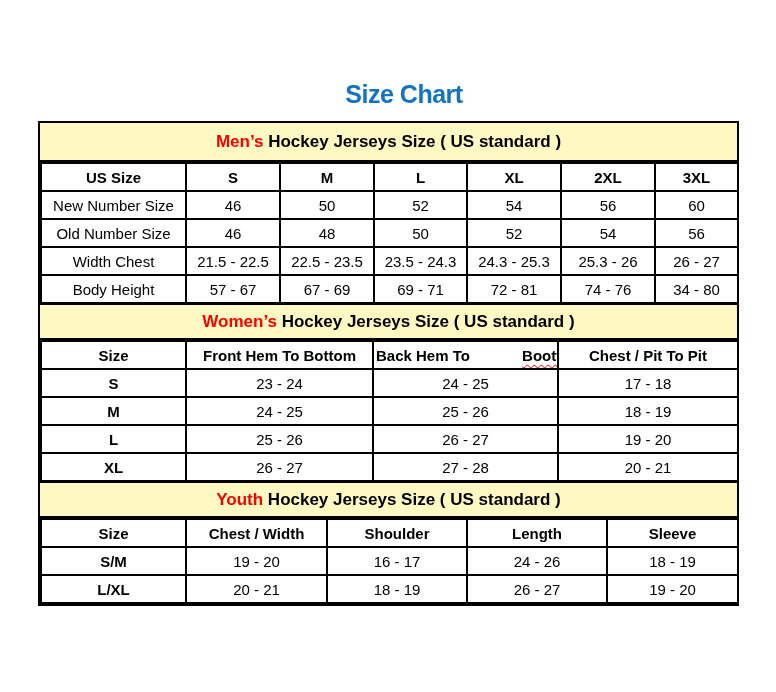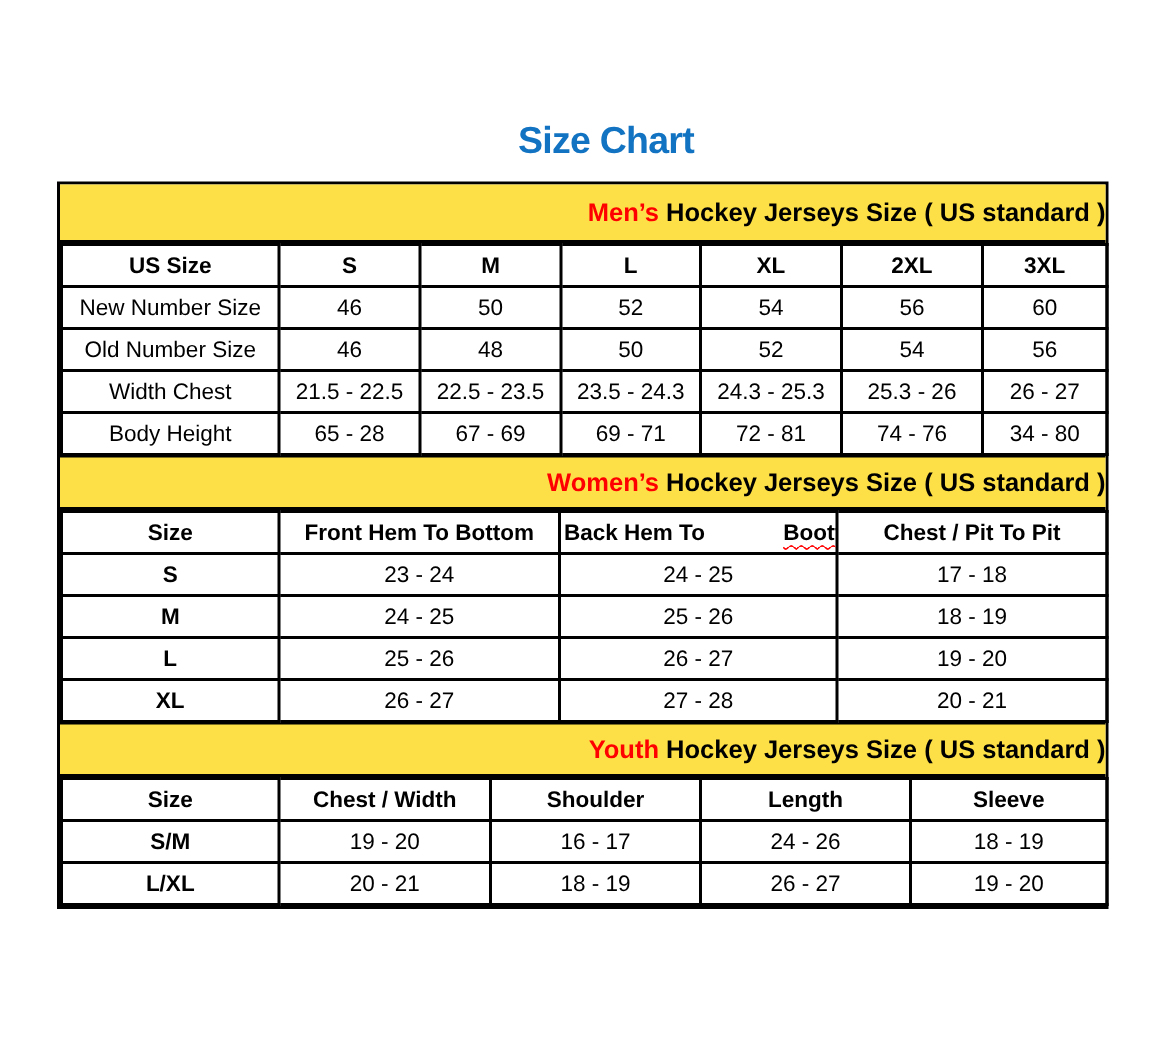--- a/index.html
+++ b/index.html
@@ -26,23 +26,23 @@
   #chart-root {
     position: absolute;
     left: 38px; top: 121px;
     width: 697px;
     border: 2px solid #000;
     box-sizing: content-box;
     color: #000;
   }
 
   .band {
-    background: #fde047;
+    background: #fef9c3;
     border-bottom: 2px solid #000;
-    text-align: right;
+    text-align: center;
     font-weight: bold;
     font-size: 17px;
     height: 37px;
     line-height: 37px;
     white-space: pre;
   }
   .section-womens .band, .section-youth .band {
     height: 33px;
     line-height: 33px;
     border-top: 1px solid #000;
@@ -130,21 +130,21 @@
               <td class="label">Width Chest</td>
               <td>21.5 - 22.5</td>
               <td>22.5 - 23.5</td>
               <td>23.5 - 24.3</td>
               <td>24.3 - 25.3</td>
               <td>25.3 - 26</td>
               <td>26 - 27</td>
             </tr>
             <tr>
               <td class="label">Body Height</td>
-              <td>65 - 28</td>
+              <td>57 - 67</td>
               <td>67 - 69</td>
               <td>69 - 71</td>
               <td>72 - 81</td>
               <td>74 - 76</td>
               <td>34 - 80</td>
             </tr>
           </tbody>
         </table>
       </div>
       <div class="section section-womens">

